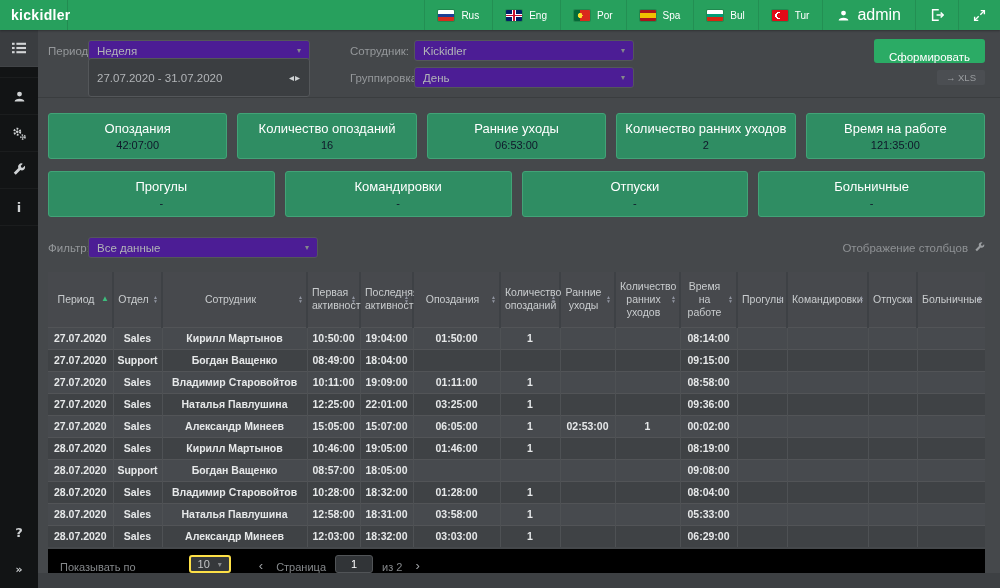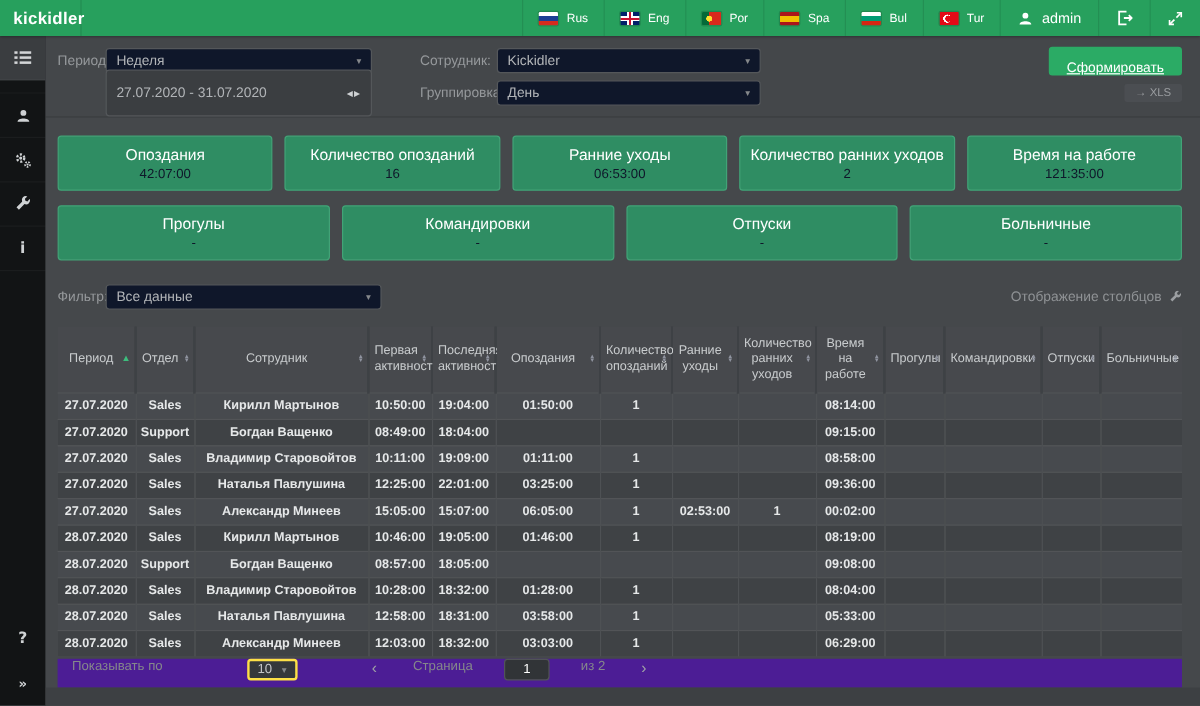--- a/index.html
+++ b/index.html
@@ -22,48 +22,48 @@
       #012169; }
   .flag-por { background:
       radial-gradient(circle at 38% 50%, #ffe12c 0 2.4px, transparent 2.6px),
       linear-gradient(90deg,#046a38 0 38%,#da291c 38% 100%); }
   .flag-spa { background:linear-gradient(180deg,#aa151b 0 27%,#f1bf00 27% 73%,#aa151b 73% 100%); }
   .flag-bul { background:linear-gradient(180deg,#ffffff 0 33%,#009b74 33% 66%,#d62612 66% 100%); }
   .flag-tur { background:
       radial-gradient(circle at 46% 50%, #e30a17 0 2.5px, transparent 2.7px),
       radial-gradient(circle at 40% 50%, #ffffff 0 3.3px, transparent 3.5px),
       #e30a17; }
-  .topbar-cell { display:flex; align-items:center; gap:7px; padding:0 14px; font-size:12px; border-left:1px solid rgba(0,0,0,.1); cursor:pointer; }
+  .topbar-cell { display:flex; align-items:center; gap:7px; padding:0 14px; font-size:16px; border-left:1px solid rgba(0,0,0,.1); cursor:pointer; }
 
   
   .layout { flex:1; display:flex; overflow:hidden; }
   .sidebar { width:38px; background:#121415; display:flex; flex-direction:column; flex-shrink:0; }
   .side-item { height:37px; display:flex; align-items:center; justify-content:center; border-bottom:1px solid rgba(255,255,255,.04); cursor:pointer; color:#cfd2d4; }
   .side-item.active { background:#3a3d40; }
   .side-gap { height:11px; border-bottom:1px solid rgba(255,255,255,.04); }
   .side-flex { flex:1; }
   .side-txt { font-size:13px; font-weight:bold; color:#cfd2d4; font-family:"DejaVu Sans", sans-serif; }
 
   .main { flex:1; display:flex; flex-direction:column; background:#45484b; overflow:hidden; }
 
   
   .filter-panel { padding:10px 15px 9px 10px; box-shadow:0 1px 0 rgba(0,0,0,.15); background:#44474a; }
   .fp-row { display:flex; align-items:center; height:21px; }
   .fp-row + .fp-row { margin-top:6px; }
   .lbl { color:#95989b; font-size:11.5px; }
   .lbl-1 { width:40px; }
   .lbl-2 { width:58px; text-align:right; margin-right:6px; }
   .gap-1 { width:40px; }
-  .select { height:21px; background:#0f172a; border:1px solid #54575a; border-radius:3px; display:flex; align-items:center; justify-content:space-between; padding:0 8px; color:#b2b5b8; font-size:11.5px; cursor:pointer; }
+  .select { height:21px; background:#4c1d95; border:1px solid #54575a; border-radius:3px; display:flex; align-items:center; justify-content:space-between; padding:0 8px; color:#b2b5b8; font-size:11.5px; cursor:pointer; }
   .w-period { width:222px; }
   .w-emp { width:220px; }
   .caret { color:#85888b; font-size:8px; }
   .datefield { width:222px; height:39px; background:#3b3e41; border:1px solid #54575a; border-radius:3px; display:flex; align-items:center; justify-content:space-between; padding:0 8px; color:#b2b5b8; font-size:11.5px; }
   .date-arrows { color:#cfd2d4; font-size:10px; letter-spacing:1px; cursor:pointer; }
-  .btn-green { margin-left:auto; background:#2bab65; color:#fff; border:none; border-radius:3px; height:21px; padding:12px 15px; font-size:11.5px; font-family:inherit; cursor:pointer;text-decoration:underline; }
+  .btn-green { margin-left:auto; background:#2bab65; color:#fff; border:none; border-radius:3px; height:21px; padding:12px 15px; font-size:11.5px; font-family:inherit; cursor:pointer; }
   .btn-xls { margin-left:auto; background:#4b4e52; color:#9a9da0; border:none; border-radius:2px; height:15px; padding:0 9px; font-size:9.5px; font-family:inherit; cursor:pointer; }
 
   
   .cards { padding:16px 15px 0 10px; }
   .cards-row { display:flex; gap:10px; }
   .cards-row + .cards-row { margin-top:12px; }
   .card { flex:1; background:#2f8d63; border:1px solid #42a377; border-radius:3px; height:46px; display:flex; flex-direction:column; align-items:center; justify-content:center; color:#fff; }
   .card-title { font-size:13px; }
   .card-value { font-size:11px; color:#0f172a; margin-top:3px; }
 
@@ -80,21 +80,21 @@
   .sort { position:absolute; right:3px; top:50%; transform:translateY(-50%); display:flex; flex-direction:column; align-items:center; }
   .sort.both span { font-size:5px; line-height:4px; color:#9094a0; }
   .sort.asc { font-size:8px; color:#3dbd7d; }
   tbody td { height:22px; font-size:10.5px; font-weight:bold; color:#e6e8e9; text-align:center; border-right:1px solid rgba(255,255,255,.05); padding:0 2px; overflow:hidden; white-space:nowrap; }
   tbody td:last-child { border-right:none; }
   tbody tr { border-top:1px solid rgba(255,255,255,.07); }
   tbody tr:nth-child(odd) { background:#474a4e; }
   tbody tr:nth-child(even) { background:#3f4245; }
 
   
-  .pagination { margin:2px 15px 0 10px; height:24px; background:#4c1d95; display:flex; align-items:flex-start; color:#85888b; font-size:11px; padding:0 12px; gap:26px; }
+  .pagination { margin:2px 15px 0 10px; height:24px; background:#000000; display:flex; align-items:flex-end; color:#85888b; font-size:11px; padding:0 12px; gap:9px; }
   .pg-select { background:#35383b; border:2px solid #fde047; border-radius:3px; height:18px; padding:0 7px; color:#c3c5c7; display:flex; gap:8px; align-items:center; cursor:pointer; font-size:11px;margin-left:44px; }
   .pg-arrow { color:#a0a3a6; font-size:13px; cursor:pointer; padding:0 4px; }
   .page-input { width:38px; height:18px; background:#313437; border:1px solid #515457; border-radius:3px; color:#fff; text-align:center; font-size:11px; font-family:inherit; }
   .pg-sp { width:6px; }
   .below-strip { flex:1; background:#3d4043; margin-top:0; }
 
   svg { display:block; }
 </style>
 </head>
 <body>

